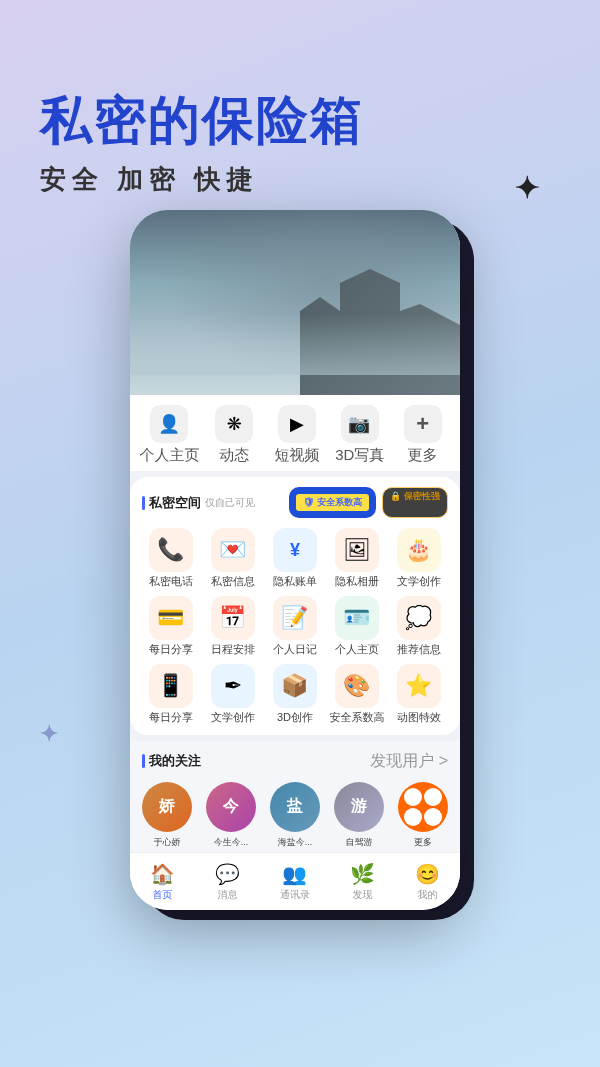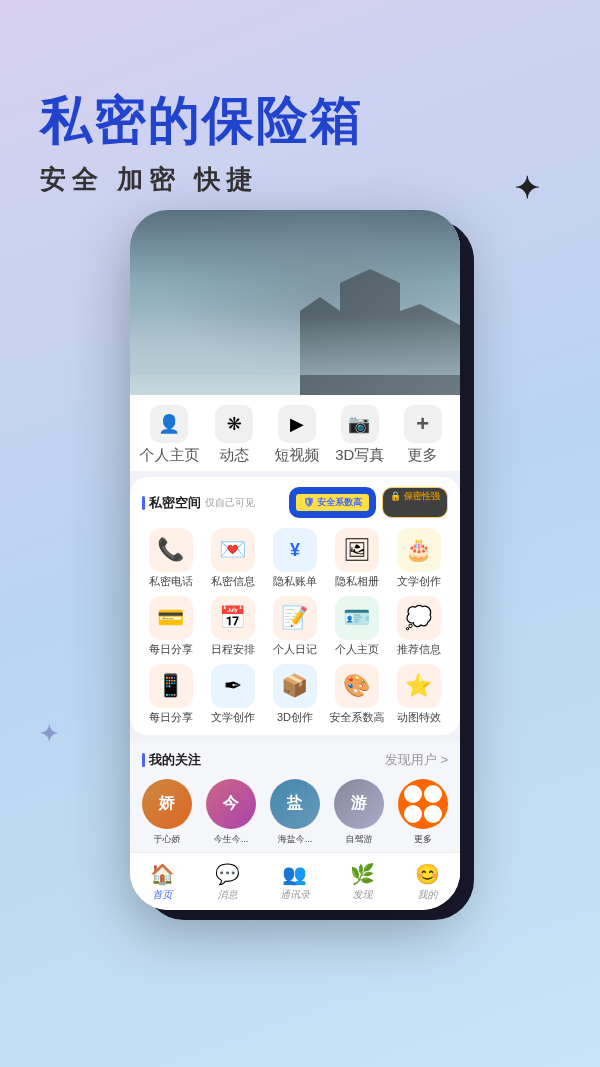--- a/index.html
+++ b/index.html
@@ -229,21 +229,21 @@
       padding: 10px 12px;
       margin-top: 6px;
     }
     .follows-header {
       display: flex;
       justify-content: space-between;
       align-items: center;
       margin-bottom: 10px;
     }
     .follows-link {
-      font-size: 13px;
+      font-size: 16px;
       color: #999;
     }
     .follows-row {
       display: flex;
       gap: 14px;
       align-items: flex-start;
     }
     .follow-item {
       display: flex;
       flex-direction: column;
@@ -306,21 +306,20 @@
       flex-direction: column;
       align-items: center;
       gap: 2px;
     }
     .bottom-nav-icon {
       font-size: 20px;
     }
     .bottom-nav-label {
       font-size: 10px;
       color: #999;
-      font-style: italic;
     }
     .bottom-nav-active .bottom-nav-label {
       color: #4466ff;
     }
     .bottom-nav-active .bottom-nav-icon {
       color: #4466ff;
     }
 
     
     .av1 { background: linear-gradient(135deg, #cc8844, #dd6622); }

